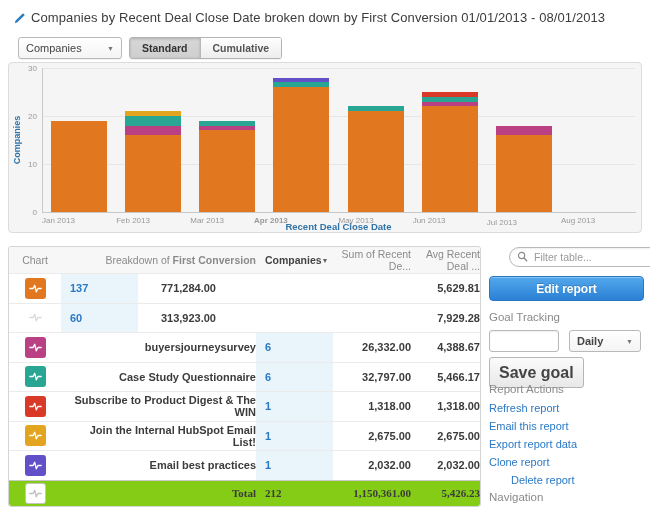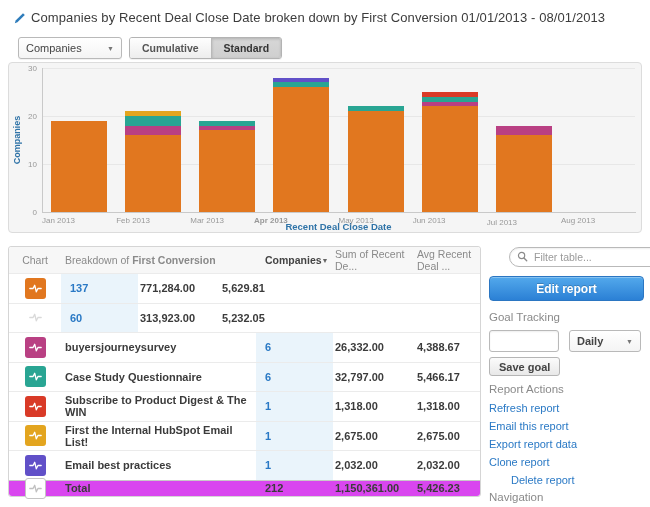--- a/index.html
+++ b/index.html
@@ -38,23 +38,23 @@
   .x-tick { position:absolute; text-align:left; font-size:8px; color:#999; }
   .bar-seg { position:absolute; }
   .y-axis-title { position:absolute; left:-22px; top:72px; width:60px; text-align:center;
     transform:rotate(-90deg); font-size:9px; font-weight:bold; color:#2f73a7; }
   .x-axis-title { position:absolute; left:33px; width:593px; top:158px; text-align:center;
     font-size:9.5px; font-weight:bold; color:#2f73a7; }
 
   
   .data-table { position:absolute; left:8px; top:246px; width:473px;
     border:1px solid #d5d5d5; border-radius:3px; background:#fff; }
-  .t-row { display:flex; align-items:center; height:29.5px; border-top:1px solid #ebebeb; background:#fff; }
+  .t-row { display:flex; align-items:center; height:29.5px; border-top:1px solid #ebebeb; background:#fff;text-align:right; }
   .t-head { height:26px; border-top:none; background:#f7f7f7; border-radius:3px 3px 0 0; }
-  .t-total { height:16px; background:#d946ef; border-top:1px solid #c9c9c9; border-radius:0 0 3px 3px; }
+  .t-total { height:26px; background:#84cc16; border-top:1px solid #c9c9c9; border-radius:0 0 3px 3px;font-family:Liberation Serif, serif; }
   .col-chart { width:52px; flex:none; display:flex; justify-content:center; }
   .col-label { width:195px; flex:none; padding-left:4px; }
   .col-companies { width:77px; flex:none; padding-left:9px; align-self:stretch; display:flex; align-items:center; }
   .col-sum { width:78px; flex:none; padding-left:2px; }
   .col-avg { flex:1; padding-left:6px; }
   .t-head .hdr { font-size:10.5px; color:#8a8a8a; }
   .t-head .hdr-bold { font-weight:bold; }
   .t-head .col-companies { color:#444; font-size:10.5px; font-weight:bold; justify-content:space-between; padding-right:8px; }
   .sort-arrow { font-size:7px; color:#666; }
   .cell-label { font-size:11px; font-weight:bold; color:#3b3b3b; }
@@ -74,45 +74,45 @@
   .filter-input::placeholder { color:#9a9a9a; }
   .search-icon { position:absolute; left:8px; top:4px; }
   .edit-btn { position:absolute; left:0; top:29px; width:155px; height:25px;
     background:linear-gradient(#53a9ec,#2b80d5); border:1px solid #2b76c2; border-radius:4px;
     color:#fff; font-size:12px; font-weight:bold; display:flex; align-items:center; justify-content:center;
     text-shadow:0 -1px 0 rgba(0,0,0,.2); box-shadow:inset 0 1px 0 rgba(255,255,255,.3); cursor:pointer; }
   .side-heading { position:absolute; left:0; font-size:11.5px; color:#8a8a8a; }
   .goal-input { position:absolute; left:0; top:83px; width:70px; height:22px; border:1px solid #b9b9b9;
     border-radius:3px; box-shadow:inset 0 1px 2px rgba(0,0,0,.07); outline:none; padding:0 6px; font-size:11px; }
   .interval-select { position:absolute; left:80px; top:83px; width:72px; font-weight:bold; }
-  .save-goal-btn { position:absolute; left:0; top:110px; height:19px; padding:0 9px;
+  .save-goal-btn { position:absolute; left:0; top:110px; height:31px; padding:0 9px;
     background:linear-gradient(#fbfbfb,#e8e8e8); border:1px solid #b5b5b5; border-radius:3px;
-    font-size:11px; font-weight:bold; color:#444; display:inline-flex; align-items:center; cursor:pointer; }
+    font-size:16px; font-weight:bold; color:#444; display:inline-flex; align-items:center; cursor:pointer; }
   .action-link { position:absolute; left:0; font-size:11px; color:#2a79c5; cursor:pointer; }
 </style>
 </head>
 <body>
 
 <div id="page">
 
   <div class="report-header">
     <svg class="pencil" viewBox="0 0 14 14">
       <path d="M1 13 L4 12.1 L12.6 3.5 L10.5 1.4 L1.9 10 Z" fill="#2e7cbb"></path>
     </svg>
     <span class="report-title">Companies by Recent Deal Close Date broken down by First Conversion 01/01/2013 - 08/01/2013</span>
   </div>
 
   <div class="controls">
     <div class="fake-select metric-select">
       <span>Companies</span>
       <span class="sel-arrow">▼</span>
     </div>
     <div class="btn-group">
+      <div class="seg-btn active">Standard</div>
       <div class="seg-btn">Cumulative</div>
-      <div class="seg-btn active">Standard</div>
     </div>
   </div>
 
   <div class="chart-panel">
     <div class="plot" id="plot">
       <div class="y-axis-title">Companies</div>
       <div class="x-axis-title">Recent Deal Close Date</div>
     <div class="axis-line-x" style="top: 149px;"></div>
         <div class="y-tick" style="top: 145px; left: 2px;">0</div>
         <div class="gridline" style="top: 101px;"></div>
@@ -183,21 +183,21 @@
             <div class="icon-box icon-plain">
               <svg width="13" height="13" viewBox="0 0 16 16">
                 <polyline points="1,8 5,8 7,4 9,12 11,8 15,8" fill="none" stroke="#d9d9d9" stroke-width="1.6" stroke-linejoin="round" stroke-linecap="round"></polyline>
               </svg>
             </div>
           </div>
           <div class="col-companies">
             <span class="companies-link">60</span>
           </div>
           <div class="col-sum cell-num">313,923.00</div>
-          <div class="col-avg cell-num">5,232.05</div>
+          <div class="col-avg cell-num">7,929.28</div>
         </div>
         <div class="t-row">
           <div class="col-chart">
             <div class="icon-box" style="background: rgb(185, 64, 131);">
               <svg width="13" height="13" viewBox="0 0 16 16">
                 <polyline points="1,8 5,8 7,4 9,12 11,8 15,8" fill="none" stroke="#ffffff" stroke-width="1.6" stroke-linejoin="round" stroke-linecap="round"></polyline>
               </svg>
             </div>
           </div>
           <div class="col-label cell-label">buyersjourneysurvey</div>
@@ -238,21 +238,21 @@
           <div class="col-avg cell-num">1,318.00</div>
         </div>
         <div class="t-row">
           <div class="col-chart">
             <div class="icon-box" style="background: rgb(227, 165, 31);">
               <svg width="13" height="13" viewBox="0 0 16 16">
                 <polyline points="1,8 5,8 7,4 9,12 11,8 15,8" fill="none" stroke="#ffffff" stroke-width="1.6" stroke-linejoin="round" stroke-linecap="round"></polyline>
               </svg>
             </div>
           </div>
-          <div class="col-label cell-label">First the Internal HubSpot Email List!</div>
+          <div class="col-label cell-label">Join the Internal HubSpot Email List!</div>
           <div class="col-companies">
             <span class="companies-link">1</span>
           </div>
           <div class="col-sum cell-num">2,675.00</div>
           <div class="col-avg cell-num">2,675.00</div>
         </div>
         <div class="t-row">
           <div class="col-chart">
             <div class="icon-box" style="background: rgb(97, 80, 200);">
               <svg width="13" height="13" viewBox="0 0 16 16">

